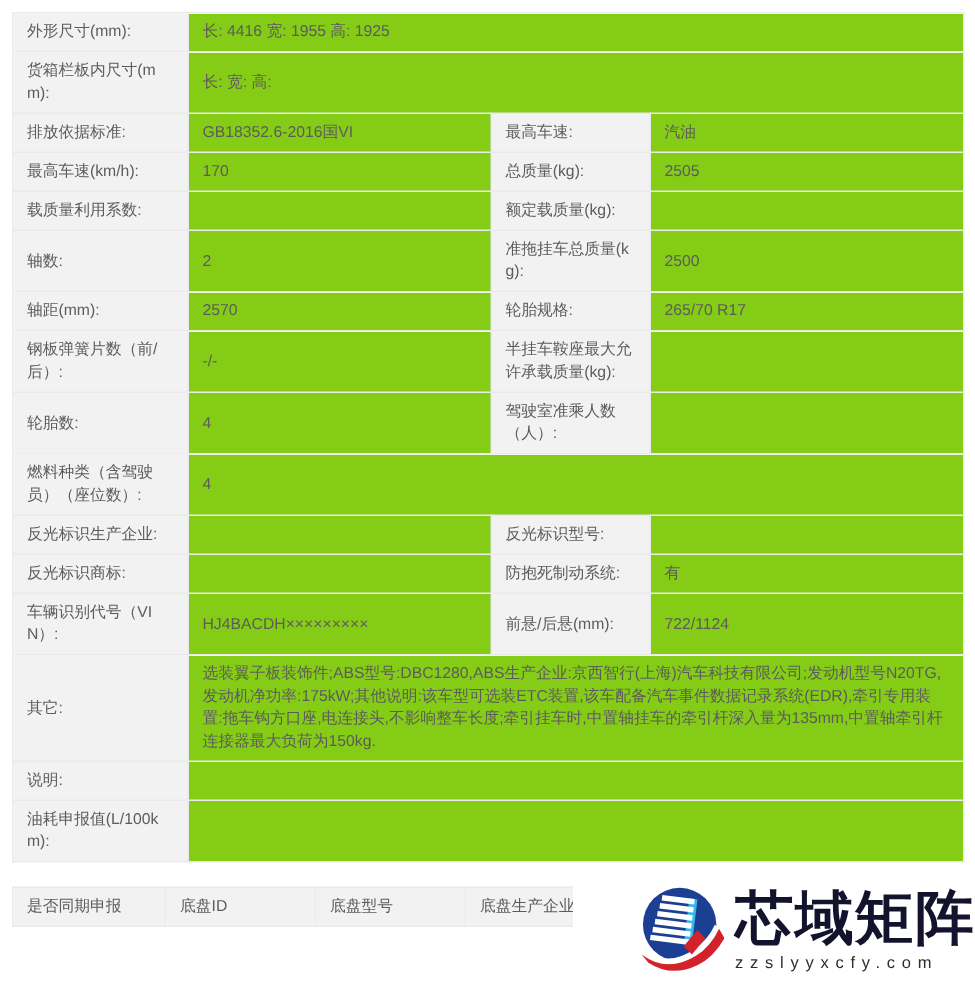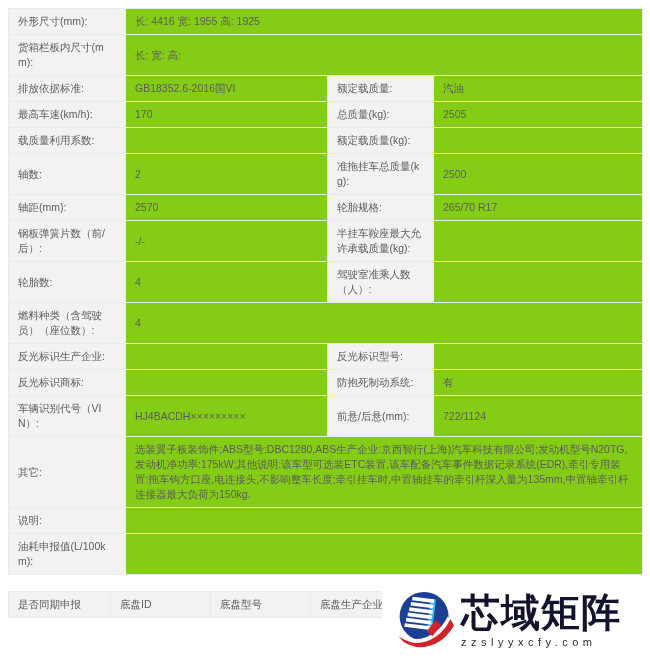--- a/index.html
+++ b/index.html
@@ -18,21 +18,21 @@
     padding:5px 9px;word-break:break-all;overflow:hidden;
   }
   .lbl{background:#f2f2f2;}
   .val{background:#84cc16;}
   th{background:#f2f2f2;}
   .gap16{height:16px;}
   
   .watermark{
     position:absolute;right:0;bottom:0;
     width:268px;height:88px;background:#ffffff;
-    display:flex;align-items:center;justify-content:flex-start;
+    display:flex;align-items:center;justify-content:flex-end;
     padding-left:14px;box-sizing:border-box;
   }
   .wm-logo{width:58px;height:62px;flex:0 0 auto;margin-right:7px;}
   .wm-text{display:flex;flex-direction:column;align-items:flex-start;}
   .wm-title{
     font-family:"Liberation Serif","DejaVu Serif",serif;
     font-weight:700;font-size:39px;line-height:40px;
     color:#13132e;letter-spacing:1px;white-space:nowrap;
   }
   .wm-domain{
@@ -57,21 +57,21 @@
       <td class="lbl">外形尺寸(mm):</td>
       <td class="val" colspan="3">长: 4416 宽: 1955 高: 1925</td>
     </tr>
     <tr>
       <td class="lbl">货箱栏板内尺寸(mm):</td>
       <td class="val" colspan="3">长: 宽: 高:</td>
     </tr>
     <tr>
       <td class="lbl">排放依据标准:</td>
       <td class="val">GB18352.6-2016国VI</td>
-      <td class="lbl">额定载质量:</td>
+      <td class="lbl">最高车速:</td>
       <td class="val">汽油</td>
     </tr>
     <tr>
       <td class="lbl">最高车速(km/h):</td>
       <td class="val">170</td>
       <td class="lbl">总质量(kg):</td>
       <td class="val">2505</td>
     </tr>
     <tr>
       <td class="lbl">载质量利用系数:</td>

